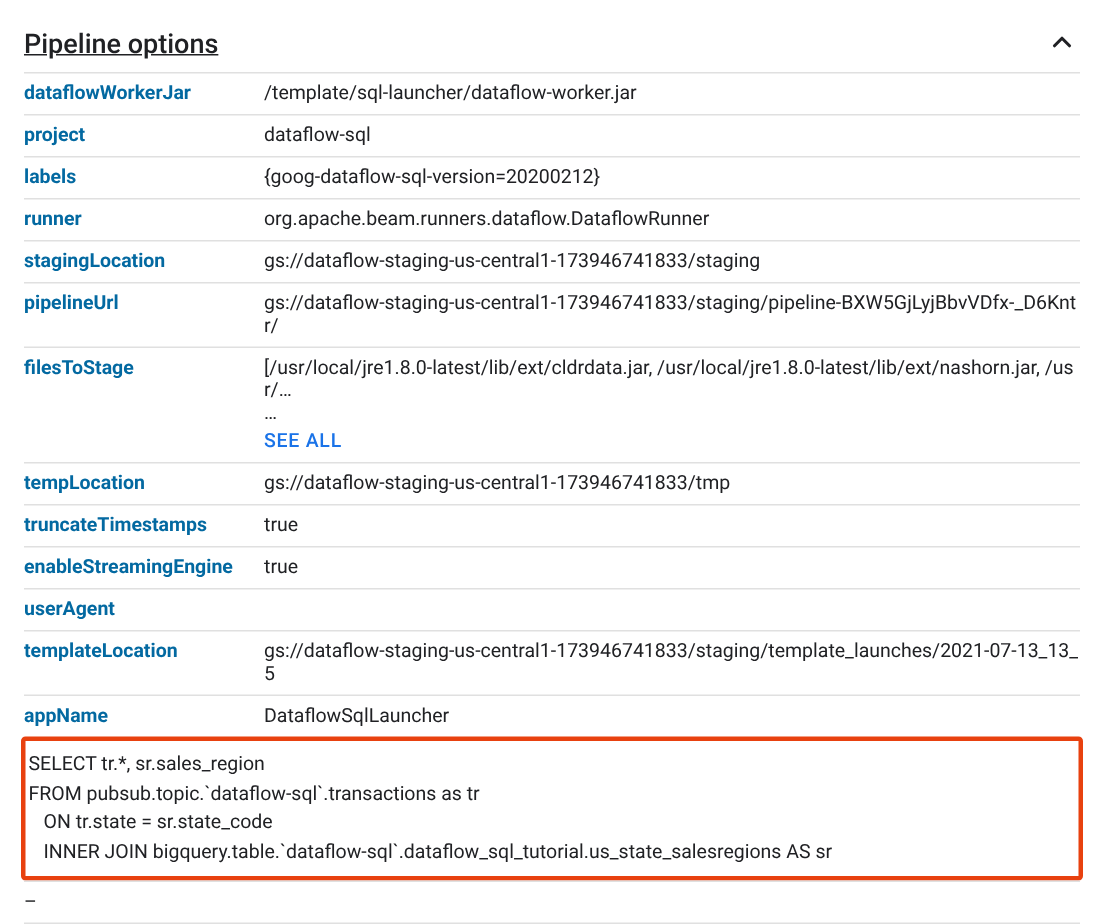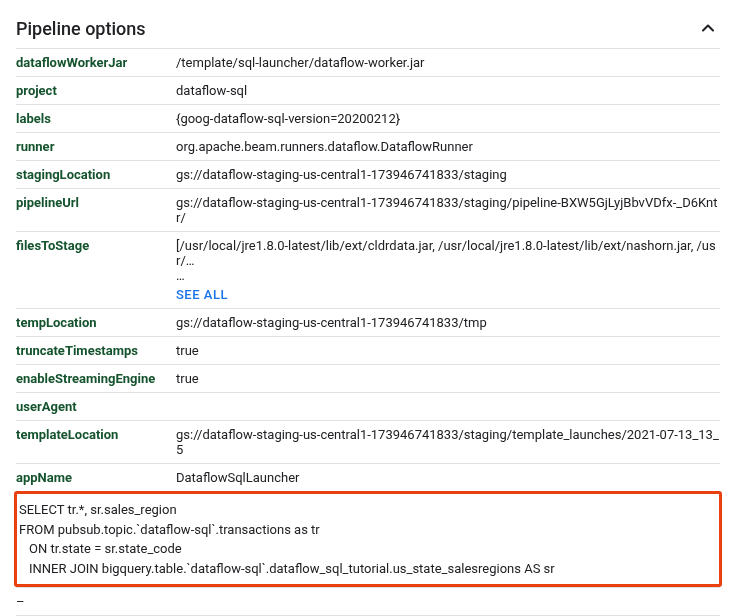--- a/index.html
+++ b/index.html
@@ -8,22 +8,23 @@
       padding: 16px;
       font-family: 'Google Sans', Roboto, Arial, sans-serif;
       font-size: 13px;
       color: #202124;
       width: 736px;
       background: #fff;
     }
     .header {
       display: flex;
       justify-content: space-between;
-      align-items: center;
+      align-items: flex-end;
       padding-bottom: 8px;
+      text-decoration: underline;
     }
     .header-title {
       font-size: 18px;
       font-weight: 500;
       color: #202124;
     }
     .chevron {
       width: 24px;
       height: 24px;
       display: flex;
@@ -34,21 +35,21 @@
     .row {
       display: flex;
       border-top: 1px solid #e0e0e0;
       padding: 6px 0;
       align-items: flex-start;
     }
     .key {
       width: 160px;
       flex-shrink: 0;
       font-weight: 700;
-      color: #14532d;
+      color: #0369a1;
       padding-right: 8px;
     }
     .value {
       flex: 1;
       color: #202124;
       word-break: break-all;
       overflow: hidden;
     }
     .see-all {
       color: #1a73e8;

